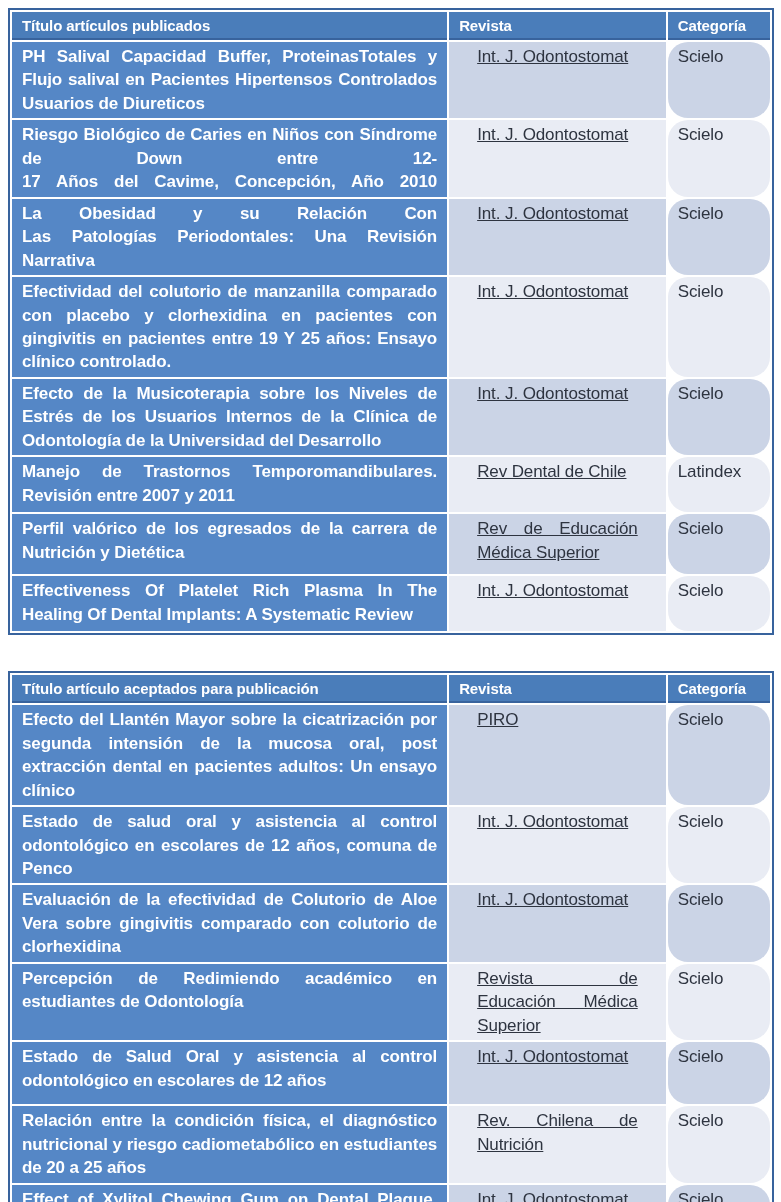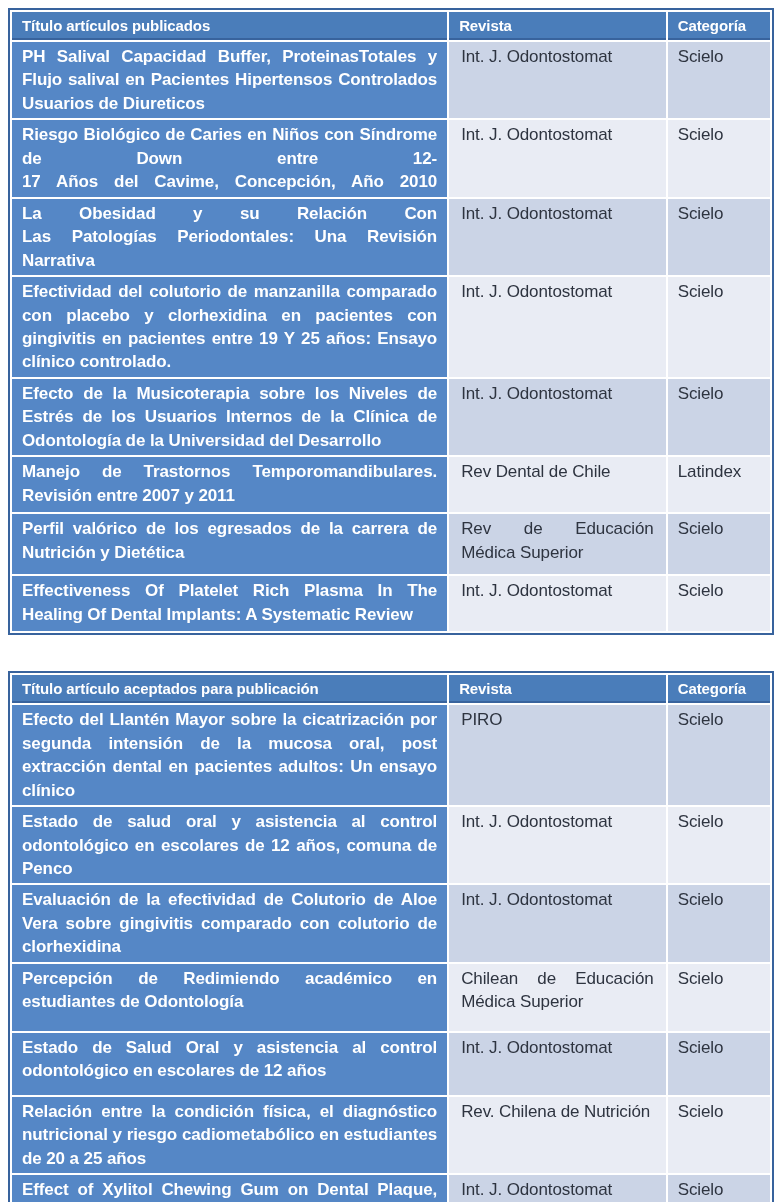--- a/index.html
+++ b/index.html
@@ -53,25 +53,27 @@
     white-space:pre-line;
     padding:3px 10px;
   }
   td.title.force-last{
     text-align-last:justify;
     -moz-text-align-last:justify;
   }
   td.revista{
     color:var(--ink);
     text-align:justify;
-    padding:3px 12px;
+    padding:3px 28px;
+    text-decoration:underline;
   }
   td.categoria{
     color:var(--ink);
     padding:3px 10px;
+    border-radius:20px;
   }
   tbody tr:nth-child(odd) td.shade{background:var(--band-dark);}
   tbody tr:nth-child(even) td.shade{background:var(--band-light);}
 </style>
 </head>
 <body>
 
 <div class="page">
 
   <table class="pub-table">
@@ -158,21 +160,21 @@
       <td class="revista shade">Int. J. Odontostomat</td>
       <td class="categoria shade">Scielo</td>
     </tr>
         <tr>
       <td class="title" style="height: 67px;">Evaluación de la efectividad de Colutorio de Aloe Vera sobre gingivitis comparado con colutorio de clorhexidina</td>
       <td class="revista shade">Int. J. Odontostomat</td>
       <td class="categoria shade">Scielo</td>
     </tr>
         <tr>
       <td class="title" style="height: 67px;">Percepción de Redimiendo académico en estudiantes de Odontología</td>
-      <td class="revista shade">Chilean de Educación Médica Superior</td>
+      <td class="revista shade">Revista de Educación Médica Superior</td>
       <td class="categoria shade">Scielo</td>
     </tr>
         <tr>
       <td class="title" style="height: 62px;">Estado de Salud Oral y asistencia al control odontológico en escolares de 12 años</td>
       <td class="revista shade">Int. J. Odontostomat</td>
       <td class="categoria shade">Scielo</td>
     </tr>
         <tr>
       <td class="title" style="height: 75px;">Relación entre la condición física, el diagnóstico nutricional y riesgo cadiometabólico en estudiantes de 20 a 25 años</td>
       <td class="revista shade">Rev. Chilena de Nutrición</td>

